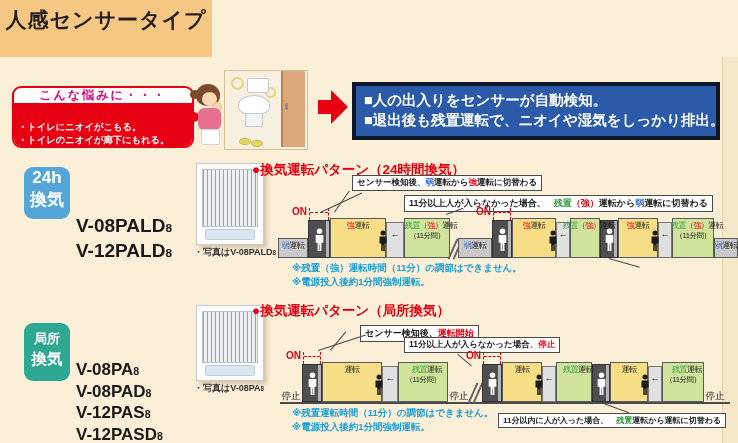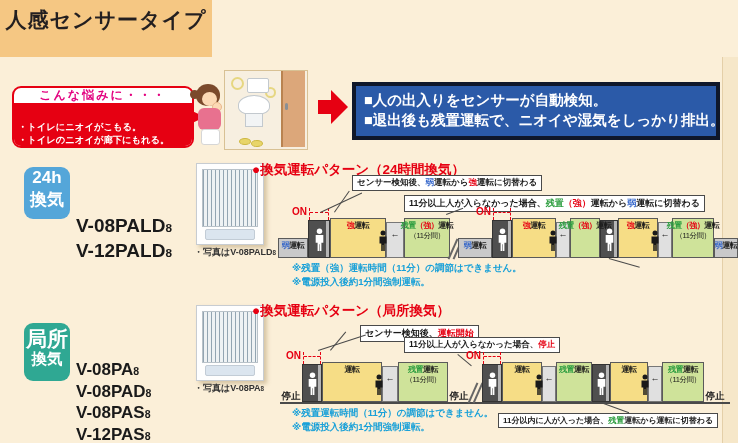--- a/index.html
+++ b/index.html
@@ -47,37 +47,37 @@
   .m2 .model{font-size:17px;line-height:19.5px;}
   .model .msub{font-size:0.62em;}
   
   .photo{position:absolute;width:66px;background:#fefefe;border:1px solid #c7ccd1;box-shadow:3px 3px 4px rgba(150,120,70,.35);}
   .grille{position:absolute;left:5px;top:5px;right:5px;background:repeating-linear-gradient(90deg,#93a5b2 0 1px,#eef2f4 1px 4px);border:1px solid #b9c2c9;}
   .panel{position:absolute;left:8px;bottom:4px;right:8px;height:9px;background:#dbe5ef;border:1px solid #c2ccd6;border-radius:2px;}
   .caption{position:absolute;font-size:9px;font-weight:bold;color:#333;white-space:nowrap;}
   
   .dheading{position:absolute;color:#e60012;font-weight:bold;font-size:13.5px;white-space:nowrap;}
   .callout{position:absolute;background:#fff;border:1px solid #4a4a4a;padding:1px 4px;font-weight:bold;color:#1a1a1a;white-space:nowrap;}
-  .c-red{color:#e60012;} .c-green{color:#2e9e40;} .c-blue{color:#2f62c9;}
+  .c-red{color:#e60012;} .c-green{color:#2e9e40;margin-left:8px;} .c-blue{color:#2f62c9;}
   .notes{position:absolute;}
   .note{color:#18a0d8;font-weight:bold;font-size:9.5px;line-height:13.5px;white-space:nowrap;}
   .leader{position:absolute;border-top:1px solid #4a4a4a;transform-origin:left top;}
   
   .timeline{position:absolute;display:flex;align-items:flex-end;}
   .tl2{border-bottom:2px solid #4a4a4a;}
   .seg{flex:none;position:relative;box-sizing:border-box;display:flex;flex-direction:column;align-items:center;}
   .seg.strong{background:#f6dd86;border:1px solid #5a5a5a;height:40px;}
   .seg.zanchi{background:#cfe39a;border:1px solid #5a5a5a;height:40px;}
   .seg.weak{background:#c9c9ca;border:1px solid #5a5a5a;height:20px;}
   .seg.in{background:#4f4f4f;border:1px solid #333;height:38px;justify-content:flex-end;}
   .seg.in::after{content:'';position:absolute;right:0;top:0;bottom:0;width:3px;background:#b5b5b5;}
   .seg.out{background:#e0e0e0;border:1px solid #777;height:36px;}
   .seg.stop{background:none;border:none;height:16px;justify-content:flex-end;}
   .seg.slash{background:none;border:none;height:24px;justify-content:flex-end;}
-  .bar-label{font-size:8px;font-weight:bold;line-height:10px;white-space:nowrap;margin-top:2px;letter-spacing:-0.5px;color:#1a1a1a;z-index:2;}
+  .bar-label{font-size:8px;font-weight:normal;line-height:10px;white-space:nowrap;margin-top:2px;letter-spacing:-0.5px;color:#1a1a1a;z-index:2;}
   .stop .bar-label{font-size:9.5px;letter-spacing:0;margin:0 0 1px 0;}
   .bar-sub{font-size:7.5px;font-weight:normal;line-height:9px;white-space:nowrap;letter-spacing:-0.5px;color:#1a1a1a;z-index:2;}
   .person-in{display:block;margin-bottom:1px;z-index:2;}
   .door-arrow{font-size:9px;line-height:9px;color:#222;margin-top:7px;font-weight:bold;}
   .person-out{position:absolute;left:-9px;bottom:1px;z-index:3;}
   .slash-bar{position:absolute;bottom:-2px;width:2px;height:22px;background:#666;transform:rotate(24deg);}
   .on-marker{position:absolute;bottom:calc(100% + 1px);left:0;right:0;height:12px;border-left:1px dashed #e60012;border-right:1px dashed #e60012;}
   .on-line{position:absolute;left:0;right:0;top:4px;border-top:1px dashed #e60012;}
   .on-text{position:absolute;right:calc(100% + 3px);top:-2px;color:#e60012;font-weight:bold;font-size:10px;line-height:12px;margin-left:28px;}
 </style>
@@ -234,27 +234,26 @@
   <div class="notes" style="left:292px;top:261px;">
       <div class="note">※残置（強）運転時間（11分）の調節はできません。</div>
       <div class="note">※電源投入後約1分間強制運転。</div>
     </div>
   <div class="leader" style="left:320px;top:212px;width:46px;transform:rotate(-25deg);"></div>
   <div class="leader" style="left:334px;top:212px;width:26px;transform:rotate(-55deg);"></div>
   <div class="leader" style="left:446px;top:214px;width:18px;transform:rotate(-20deg);"></div>
   <div class="leader" style="left:609px;top:258px;width:32px;transform:rotate(16deg);"></div>
 
   <div class="badge" style="top:323px;background:#2fa893;padding-top:6px;">
-    <div class="badge-line" style="font-size:21px;line-height:20px;">局所</div>
+    <div class="badge-line" style="font-size:13px;line-height:20px;">局所</div>
     <div class="badge-line" style="font-size:15.5px;line-height:20px;">換気</div>
   </div>
   <div class="models m2" style="top:312px;">
       <div class="model"><span>V-08PA</span><span class="msub">8</span></div>
       <div class="model"><span>V-08PAD</span><span class="msub">8</span></div>
-      <div class="model"><span>V-08PAS</span><span class="msub">8</span></div>
       <div class="model"><span>V-12PAS</span><span class="msub">8</span></div>
       <div class="model"><span>V-12PASD</span><span class="msub">8</span></div>
     </div>
   <div class="photo" style="left:196px;top:305px;height:74px;">
     <div class="grille" style="height:50px;"></div>
     <div class="panel"></div>
   </div>
   <div class="caption" style="left:194px;top:382px;"><span>・写真はV-08PA</span><span style="font-size: 0.7em;">8</span></div>
 
   <div class="dheading" style="left:252px;top:302px;">●換気運転パターン（局所換気）</div>

